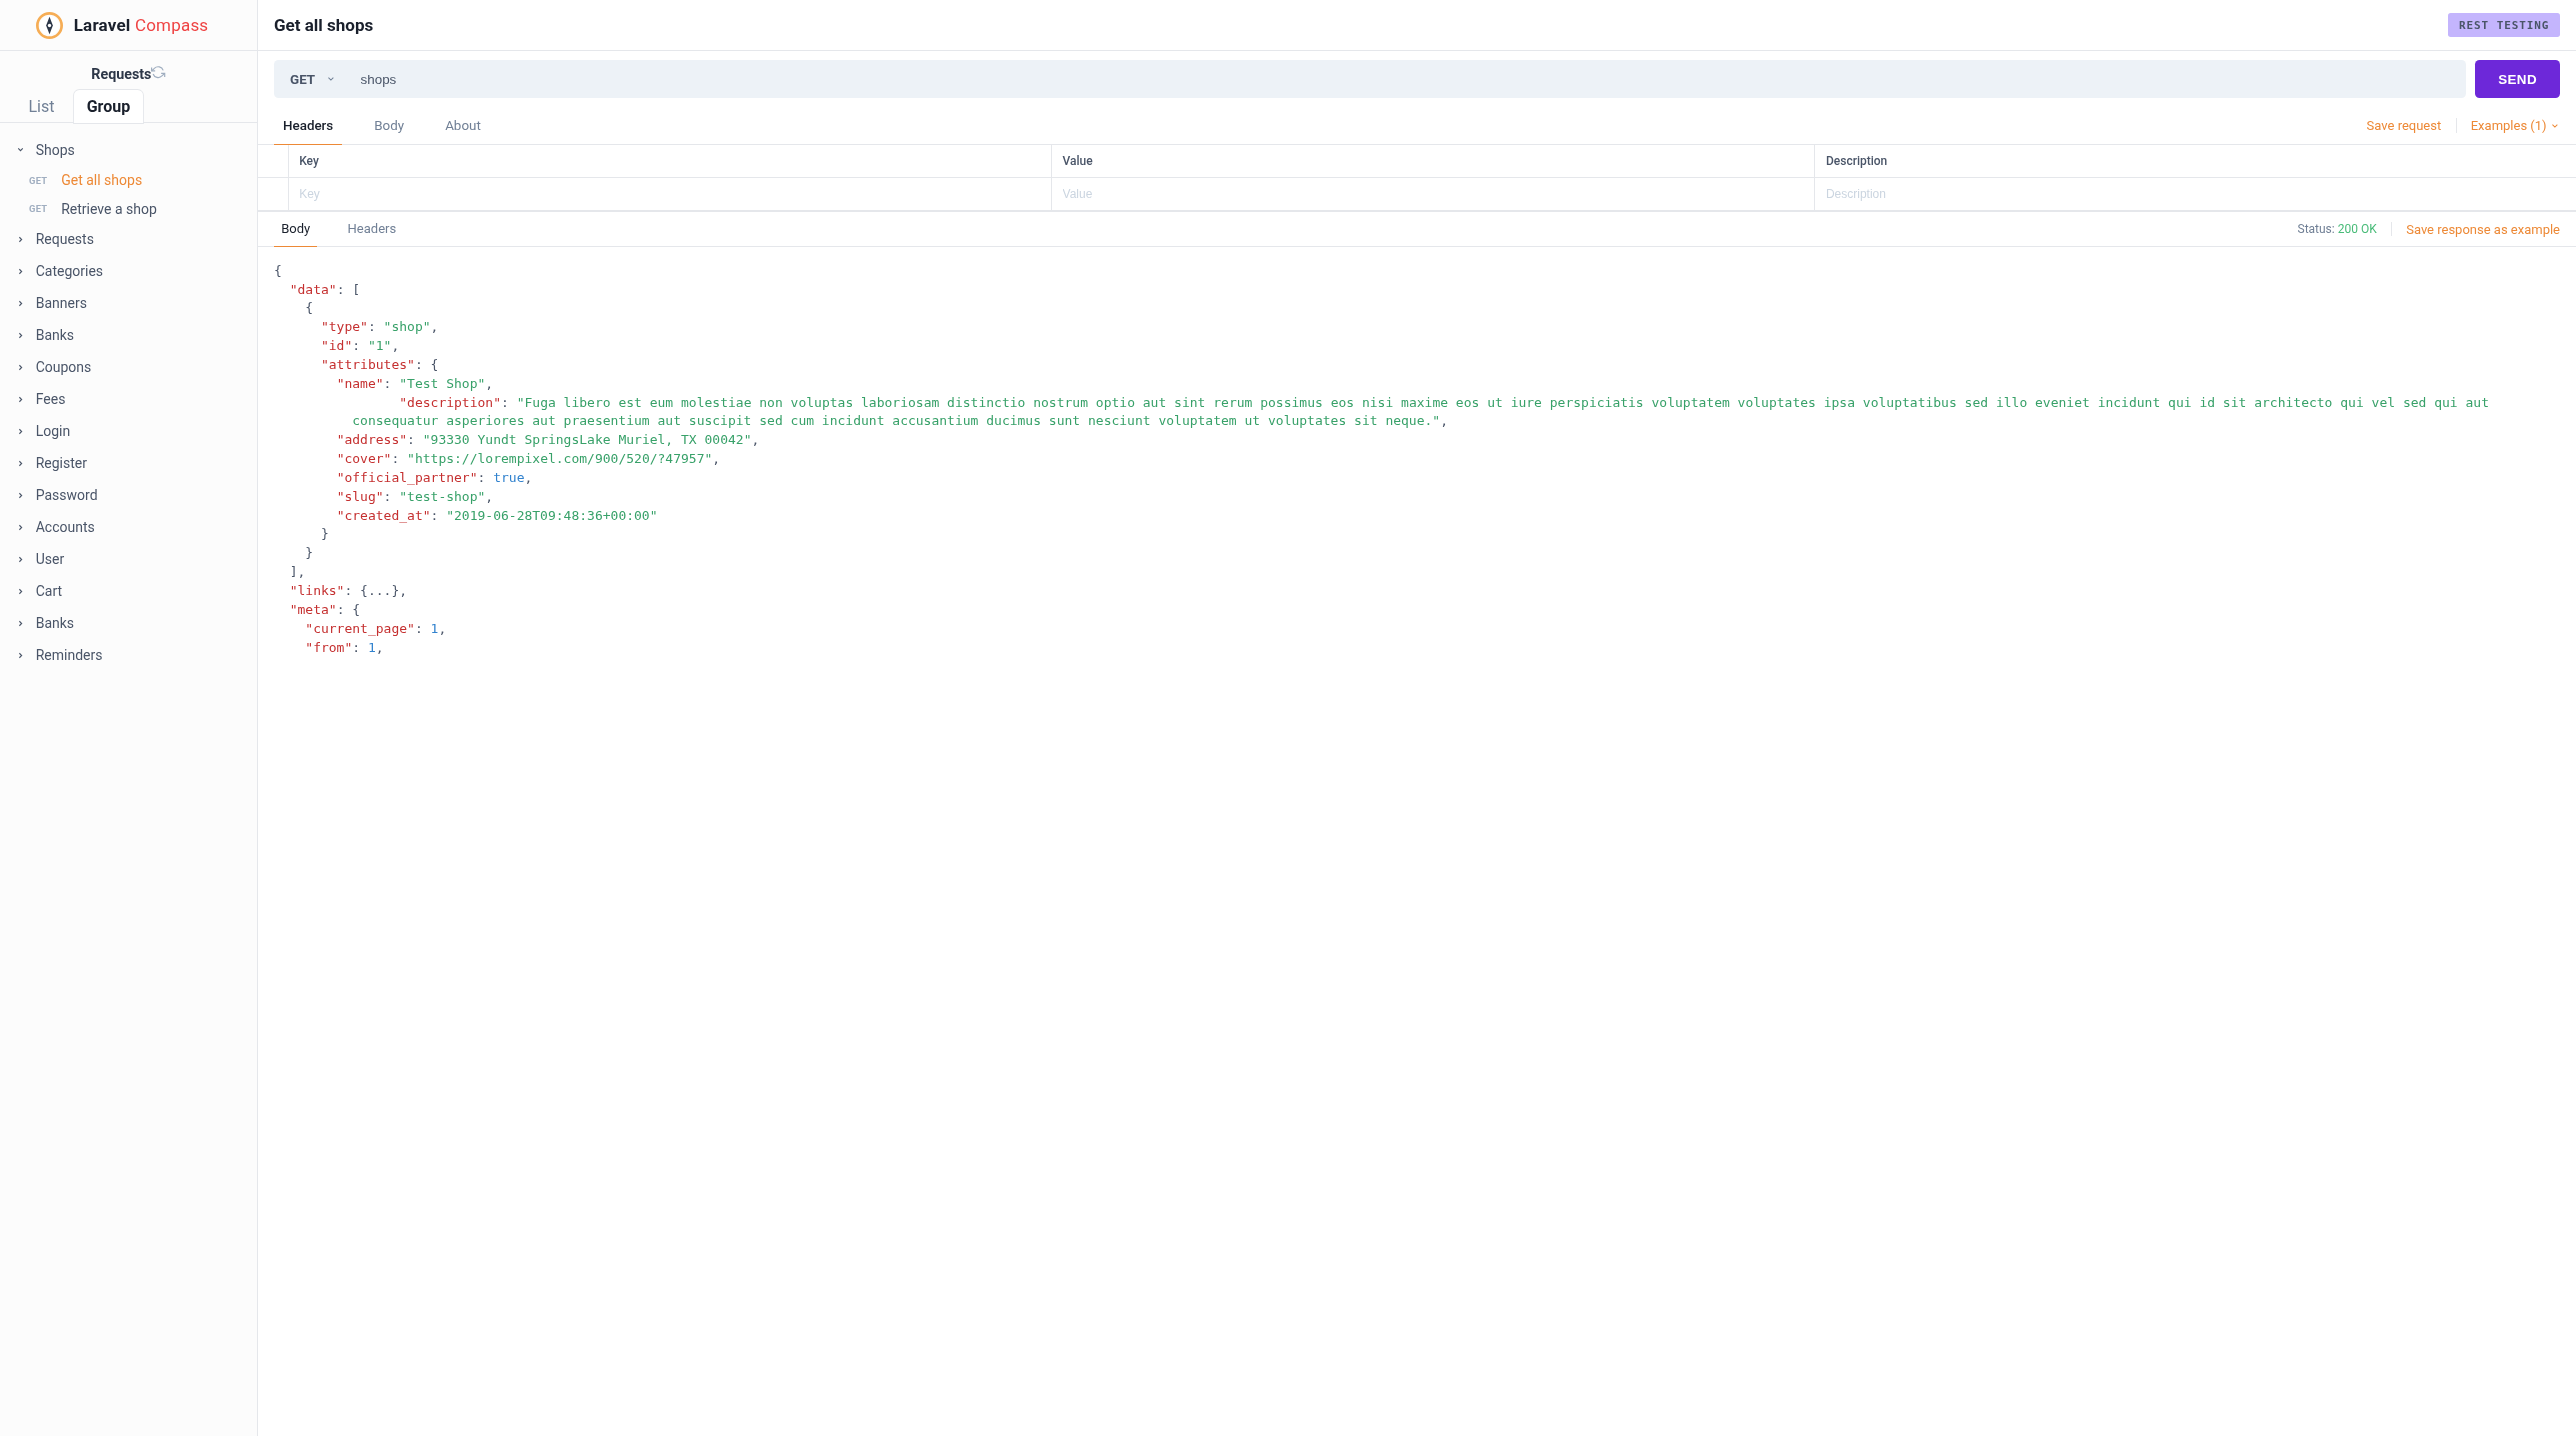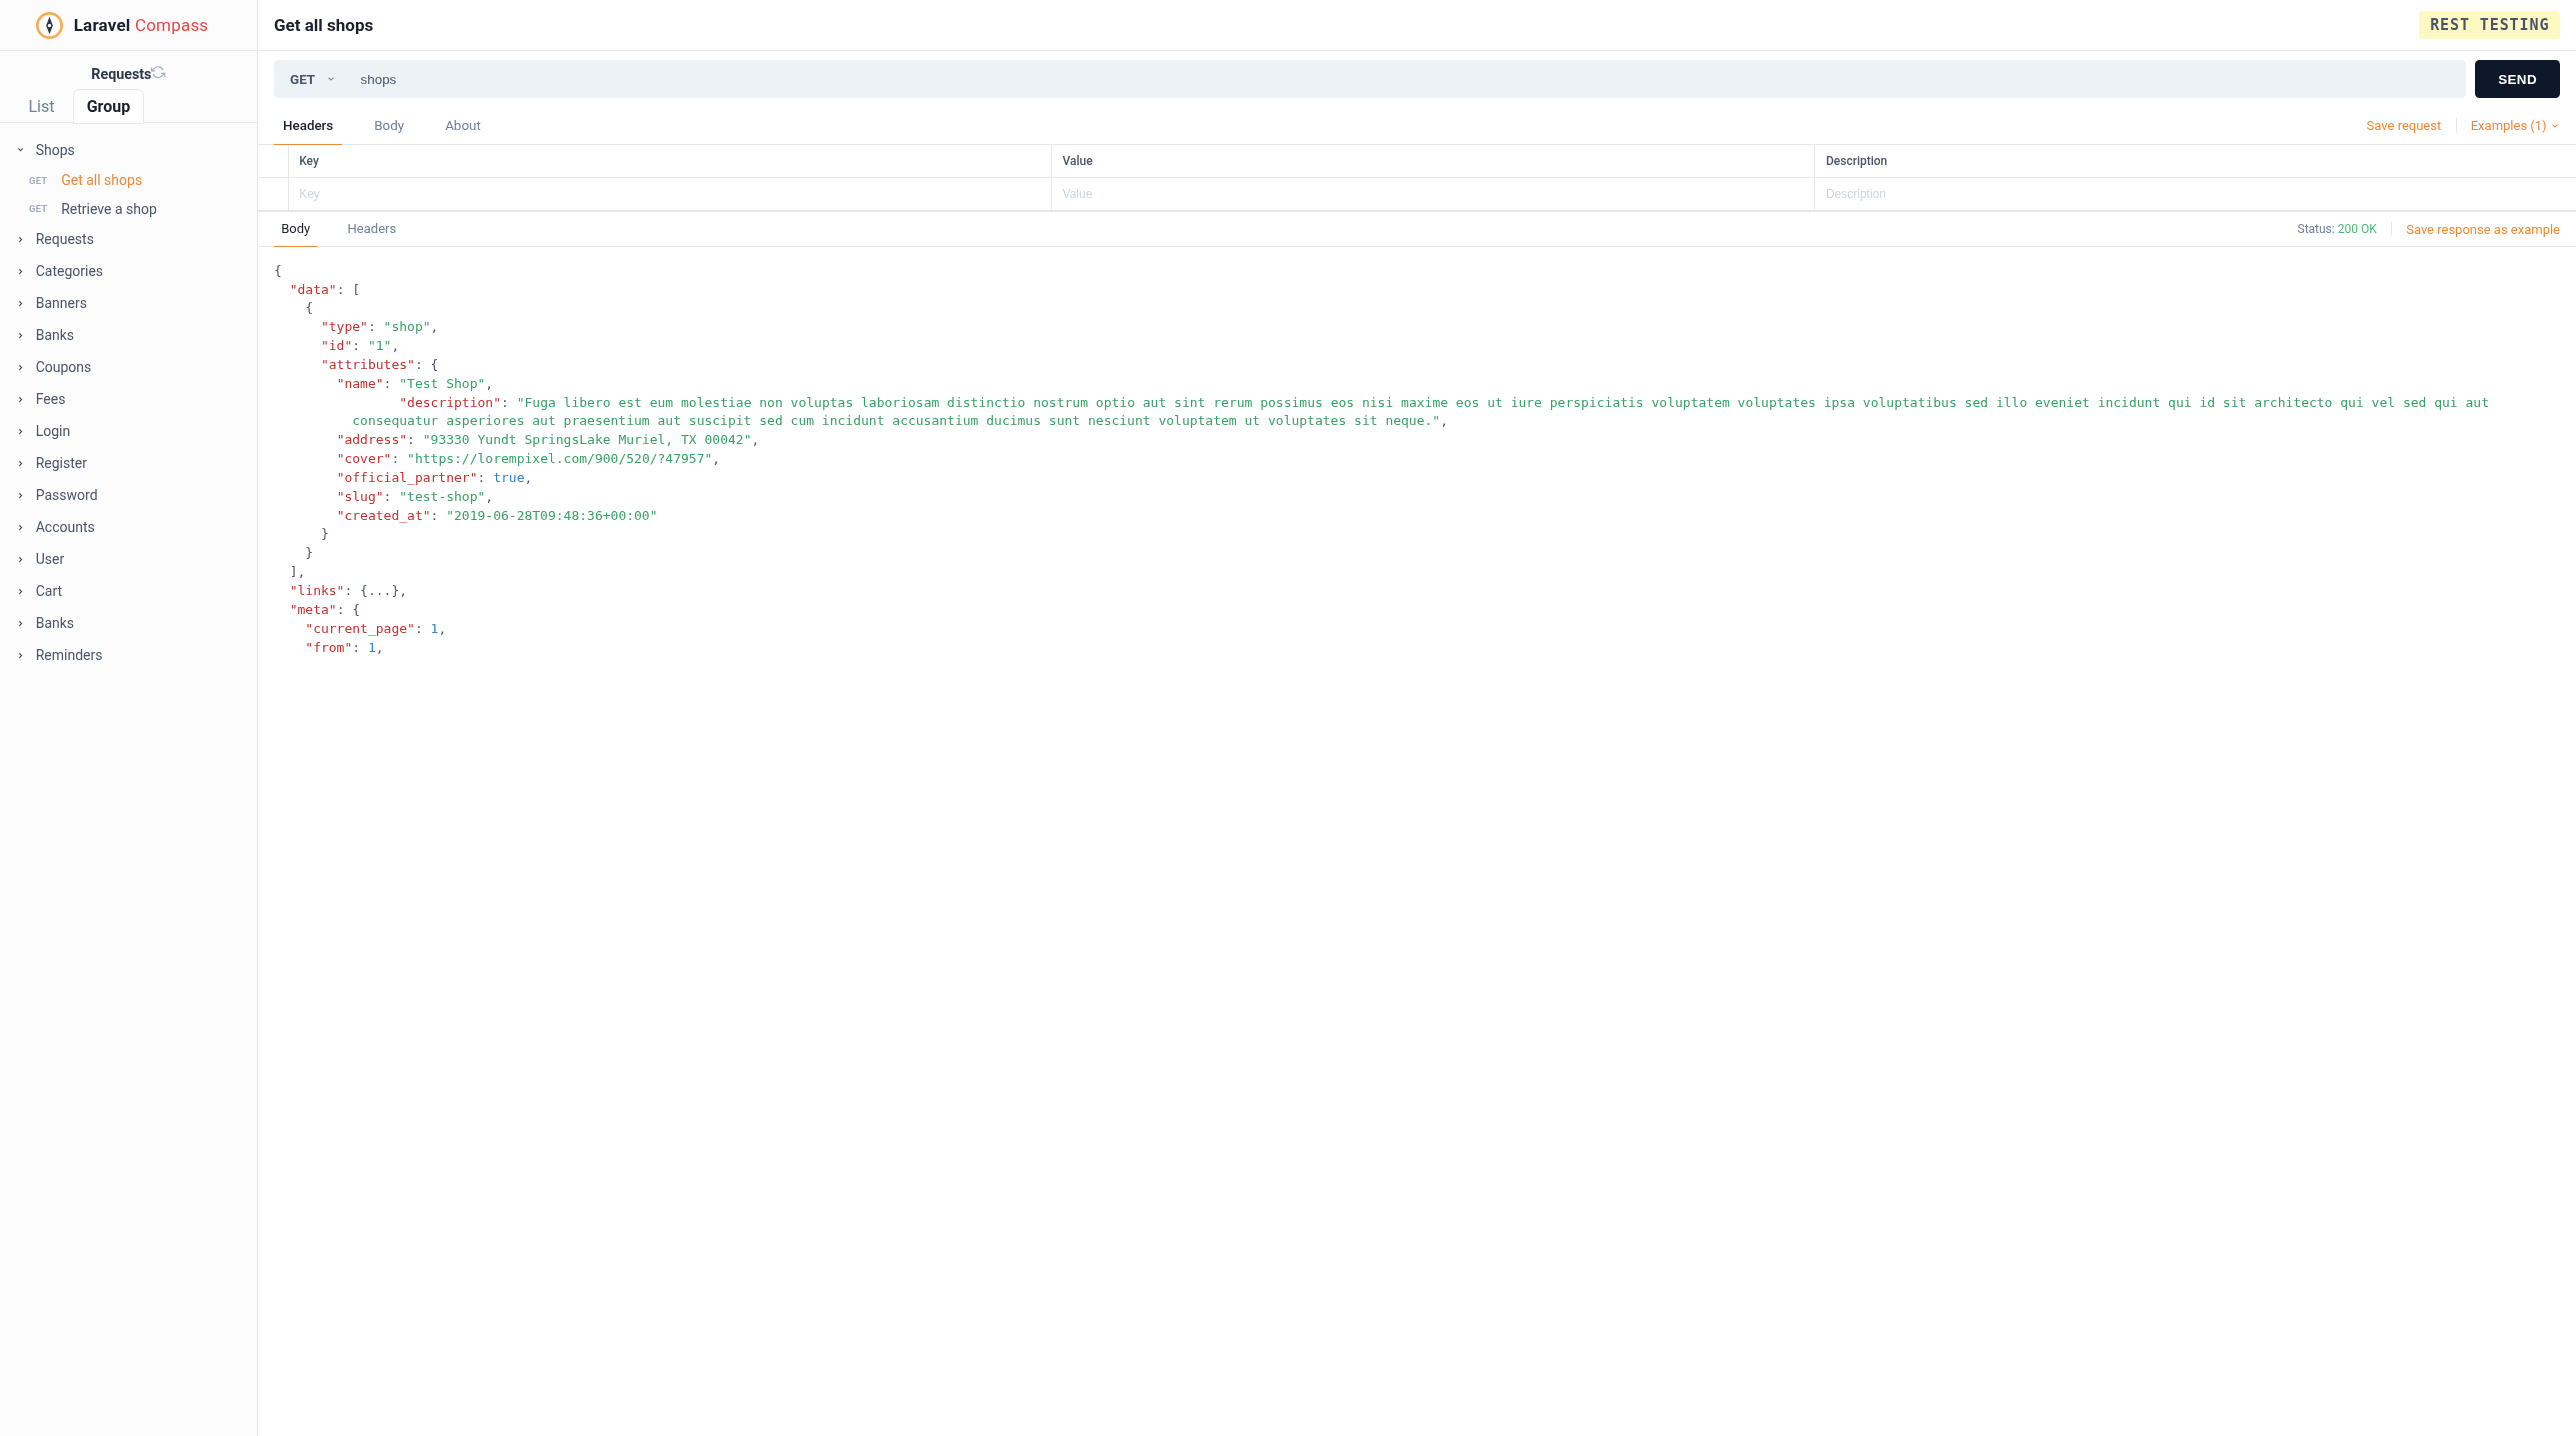--- a/index.html
+++ b/index.html
@@ -28,27 +28,27 @@
 .tree-caret { width: 12.5px; display: inline-flex; margin-right: 7.2px; color: #4a5568; }
 .tree-item { padding: 6.3px 16px 6.3px 29px; display: flex; align-items: center; gap: 7.2px; cursor: pointer; font-size: 14px; }
 .method-badge { font-size: 9.4px; font-weight: 700; color: #a0aec0; letter-spacing: 0.3px; width: 25px; }
 .tree-item.active .tree-item-label { color: #ed8936; }
 .tree-item-label { color: #4a5568; }
 
 
 .main { flex: 1; display: flex; flex-direction: column; overflow: hidden; }
 .topbar { display: flex; align-items: center; justify-content: space-between; padding: 0 16px; height: 51px; border-bottom: 0.9px solid #e5e7eb; }
 .page-title { font-size: 17px; font-weight: 700; color: #1a202c; }
-.env-badge { font-family: ui-monospace, SFMono-Regular, Menlo, Monaco, Consolas, monospace; font-size: 15px; font-weight: 700; letter-spacing: 0.9px; background: #fef9c3; color: #4a5568; padding: 5.4px 10.7px; border-radius: 2.7px; }
+.env-badge { font-family: ui-monospace, SFMono-Regular, Menlo, Monaco, Consolas, monospace; font-size: 11px; font-weight: 700; letter-spacing: 0.9px; background: #c4b5fd; color: #4a5568; padding: 5.4px 10.7px; border-radius: 2.7px; }
 
 .request-bar { display: flex; gap: 9px; padding: 9px 16px; align-items: stretch; }
 .method-select { display: flex; align-items: center; background: #edf2f7; border-top-left-radius: 4.5px; border-bottom-left-radius: 4.5px; padding: 0 12.5px 0 16px; gap: 10.7px; font-weight: 700; color: #4a5568; font-size: 13.4px; cursor: pointer; }
 .url-wrap { flex: 1; display: flex; background: #edf2f7; border-top-right-radius: 4.5px; border-bottom-right-radius: 4.5px; }
 .url-input { flex: 1; border: none; background: transparent; padding: 11.6px 12.5px; font-size: 13.4px; color: #4a5568; outline: none; }
-.send-btn { background: #0f172a; color: #fff; font-weight: 700; letter-spacing: 0.4px; border: none; border-radius: 4.5px; padding: 0 23px; font-size: 13.4px; cursor: pointer; }
+.send-btn { background: #6d28d9; color: #fff; font-weight: 700; letter-spacing: 0.4px; border: none; border-radius: 4.5px; padding: 0 23px; font-size: 13.4px; cursor: pointer; }
 .url-group { flex: 1; display: flex; }
 
 .req-tabs { display: flex; align-items: center; padding: 0 16px; border-bottom: 0.9px solid #e5e7eb; }
 .req-tab { padding: 10.7px 9px; margin-right: 23px; color: #718096; font-size: 13.4px; cursor: pointer; border-bottom: 1.8px solid transparent; margin-bottom: -0.9px; }
 .req-tab.active { color: #1a202c; border-bottom-color: #ed8936; font-weight: 500; }
 .flex-spacer { flex: 1; }
 .link-orange { color: #ed8936; font-size: 13px; cursor: pointer; display: inline-flex; align-items: center; gap: 3.6px; }
 .vert-sep { width: 0.9px; height: 14.3px; background: #e5e7eb; margin: 0 14.3px; }
 
 

